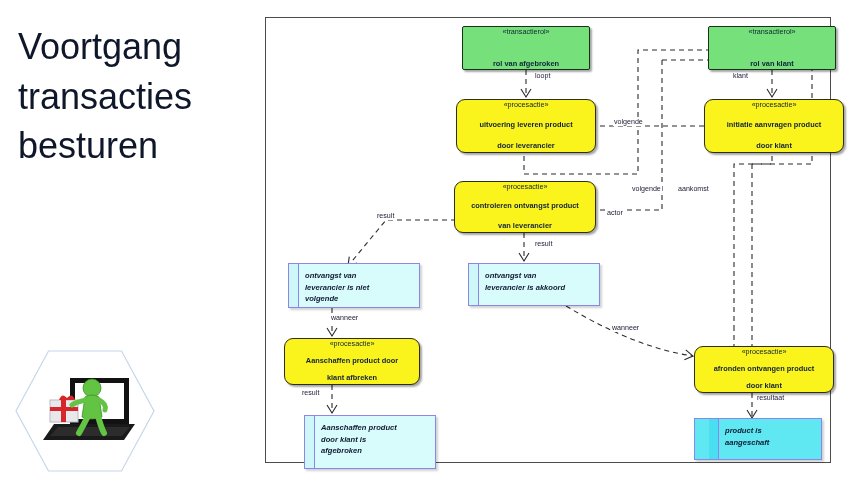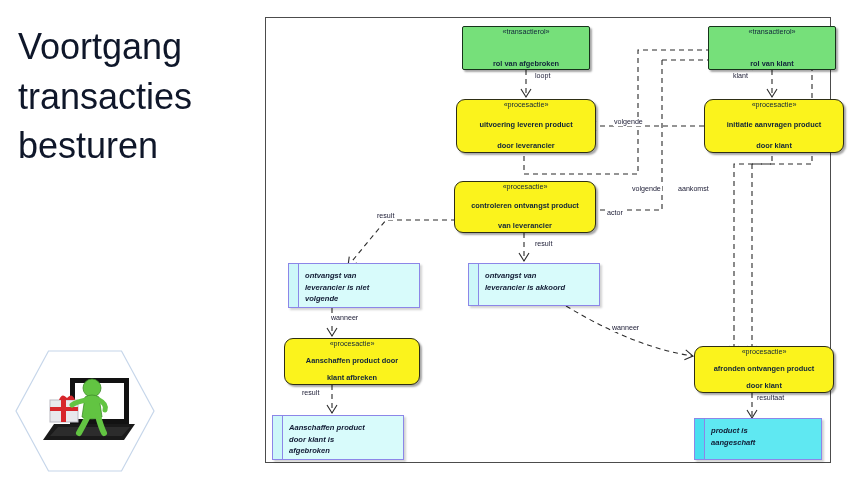--- a/index.html
+++ b/index.html
@@ -209,30 +209,30 @@
     <span>Aanschaffen product door</span>
     <span>klant afbreken</span>
   </div>
 
   <div class="node action-node" style="left:428px;top:328px;width:140px;height:47px;">
     <span class="stereo">«procesactie»</span>
     <span>afronden ontvangen product</span>
     <span>door klant</span>
   </div>
 
-  <div class="node state-node" style="left:6px;top:397px;width:132px;height:45px;">
+  <div class="node state-node" style="left:38px;top:397px;width:132px;height:54px;">
     <div class="bar"></div>
     <div class="txt">
       <div>Aanschaffen product</div>
       <div>door klant is</div>
       <div>afgebroken</div>
     </div>
   </div>
 
-  <div class="node state-node bright" style="left:428px;top:400px;width:128px;height:42px;">
+  <div class="node state-node bright" style="left:428px;top:400px;width:128px;height:42px;padding-left:14px;">
     <div class="bar"></div>
     <div class="txt">
       <div>product is</div>
       <div>aangeschaft</div>
     </div>
   </div>
 
 </div>
 
 </body></html>

